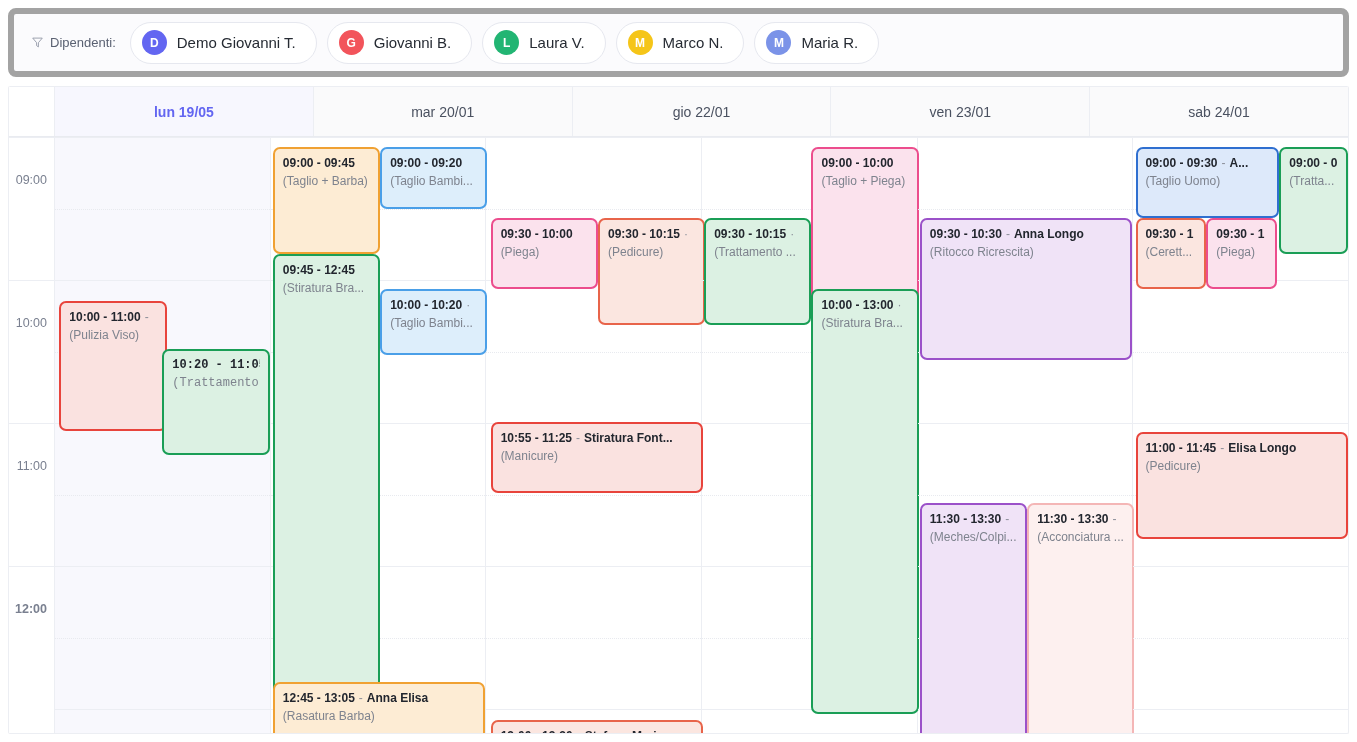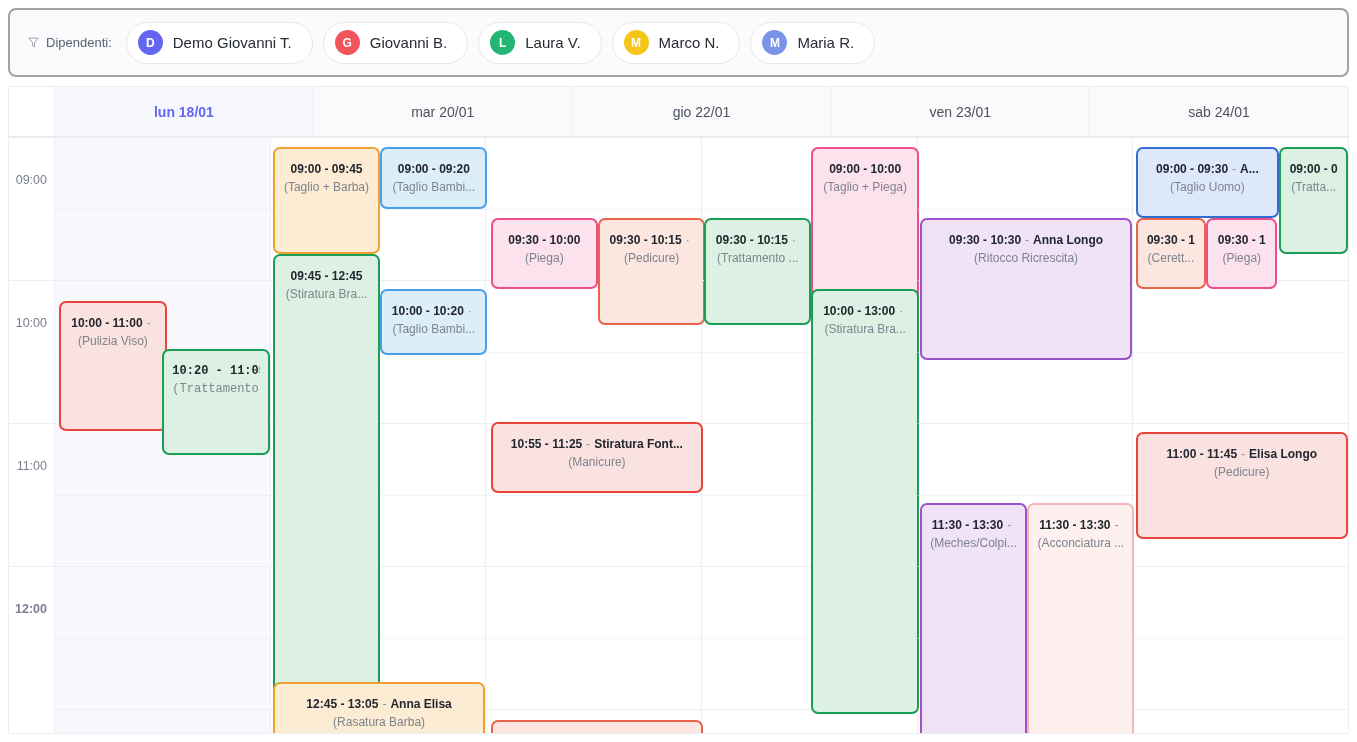--- a/index.html
+++ b/index.html
@@ -10,21 +10,21 @@
     font-family: "Liberation Sans", sans-serif;
     overflow: hidden;
   }
 
   
   .filter-bar {
     position: absolute;
     left: 8px; top: 8px;
     width: 1341px; height: 69px;
     background: #fbfbfd;
-    border: 2px solid #a3a3a3;
+    border: 6px solid #a3a3a3;
     border-radius: 8px;
     display: flex;
     align-items: center;
     padding: 0 18px;
     gap: 10px;
   }
   .filter-label {
     display: flex; align-items: center; gap: 7px;
     font-size: 13px; color: #5a6172;
     margin-right: 4px;
@@ -119,26 +119,25 @@
     border-top: 1px solid #eceef3;
     pointer-events: none;
   }
   .hline.half { border-top: 1px dotted #e8eaef; }
 
   
   .ev {
     position: absolute;
     border-radius: 7px;
     border: 2px solid;
-    padding: 13px 8px 0 8px;
+    padding: 7px 8px 0 8px;
     overflow: hidden;
     font-size: 12px;
     line-height: 1.25;
     cursor: pointer;
-    text-align: center;
   }
   .ev .t {
     font-weight: bold;
     color: #22262e;
     font-size: 12px;
     white-space: nowrap;
     overflow: hidden;
   }
   .ev .t .sep { font-weight: normal; color: #8b8f99; padding: 0 4px; }
   .ev .t .nm { font-weight: bold; color: #22262e; }
@@ -181,21 +180,21 @@
         <div class="avatar" style="background: rgb(123, 147, 232);">M</div>
         <span>Maria R.</span>
       </div>
     </div>
 </div>
 
 <div class="cal">
   <div class="head-row">
     <div class="head-gutter"></div>
     <div id="heads" style="display:flex;flex:1 1 0;">
-        <div class="head-cell today">lun 18/01</div>
+        <div class="head-cell today">lun 19/05</div>
         <div class="head-cell">mar 20/01</div>
         <div class="head-cell">gio 22/01</div>
         <div class="head-cell">ven 23/01</div>
         <div class="head-cell">sab 24/01</div>
       </div>
   </div>
   <div class="body-row">
     <div class="gutter" id="gutter">
         <div class="tlabel" style="top: 43px;">09:00</div>
         <div class="hline" style="top: 0px;"></div>

